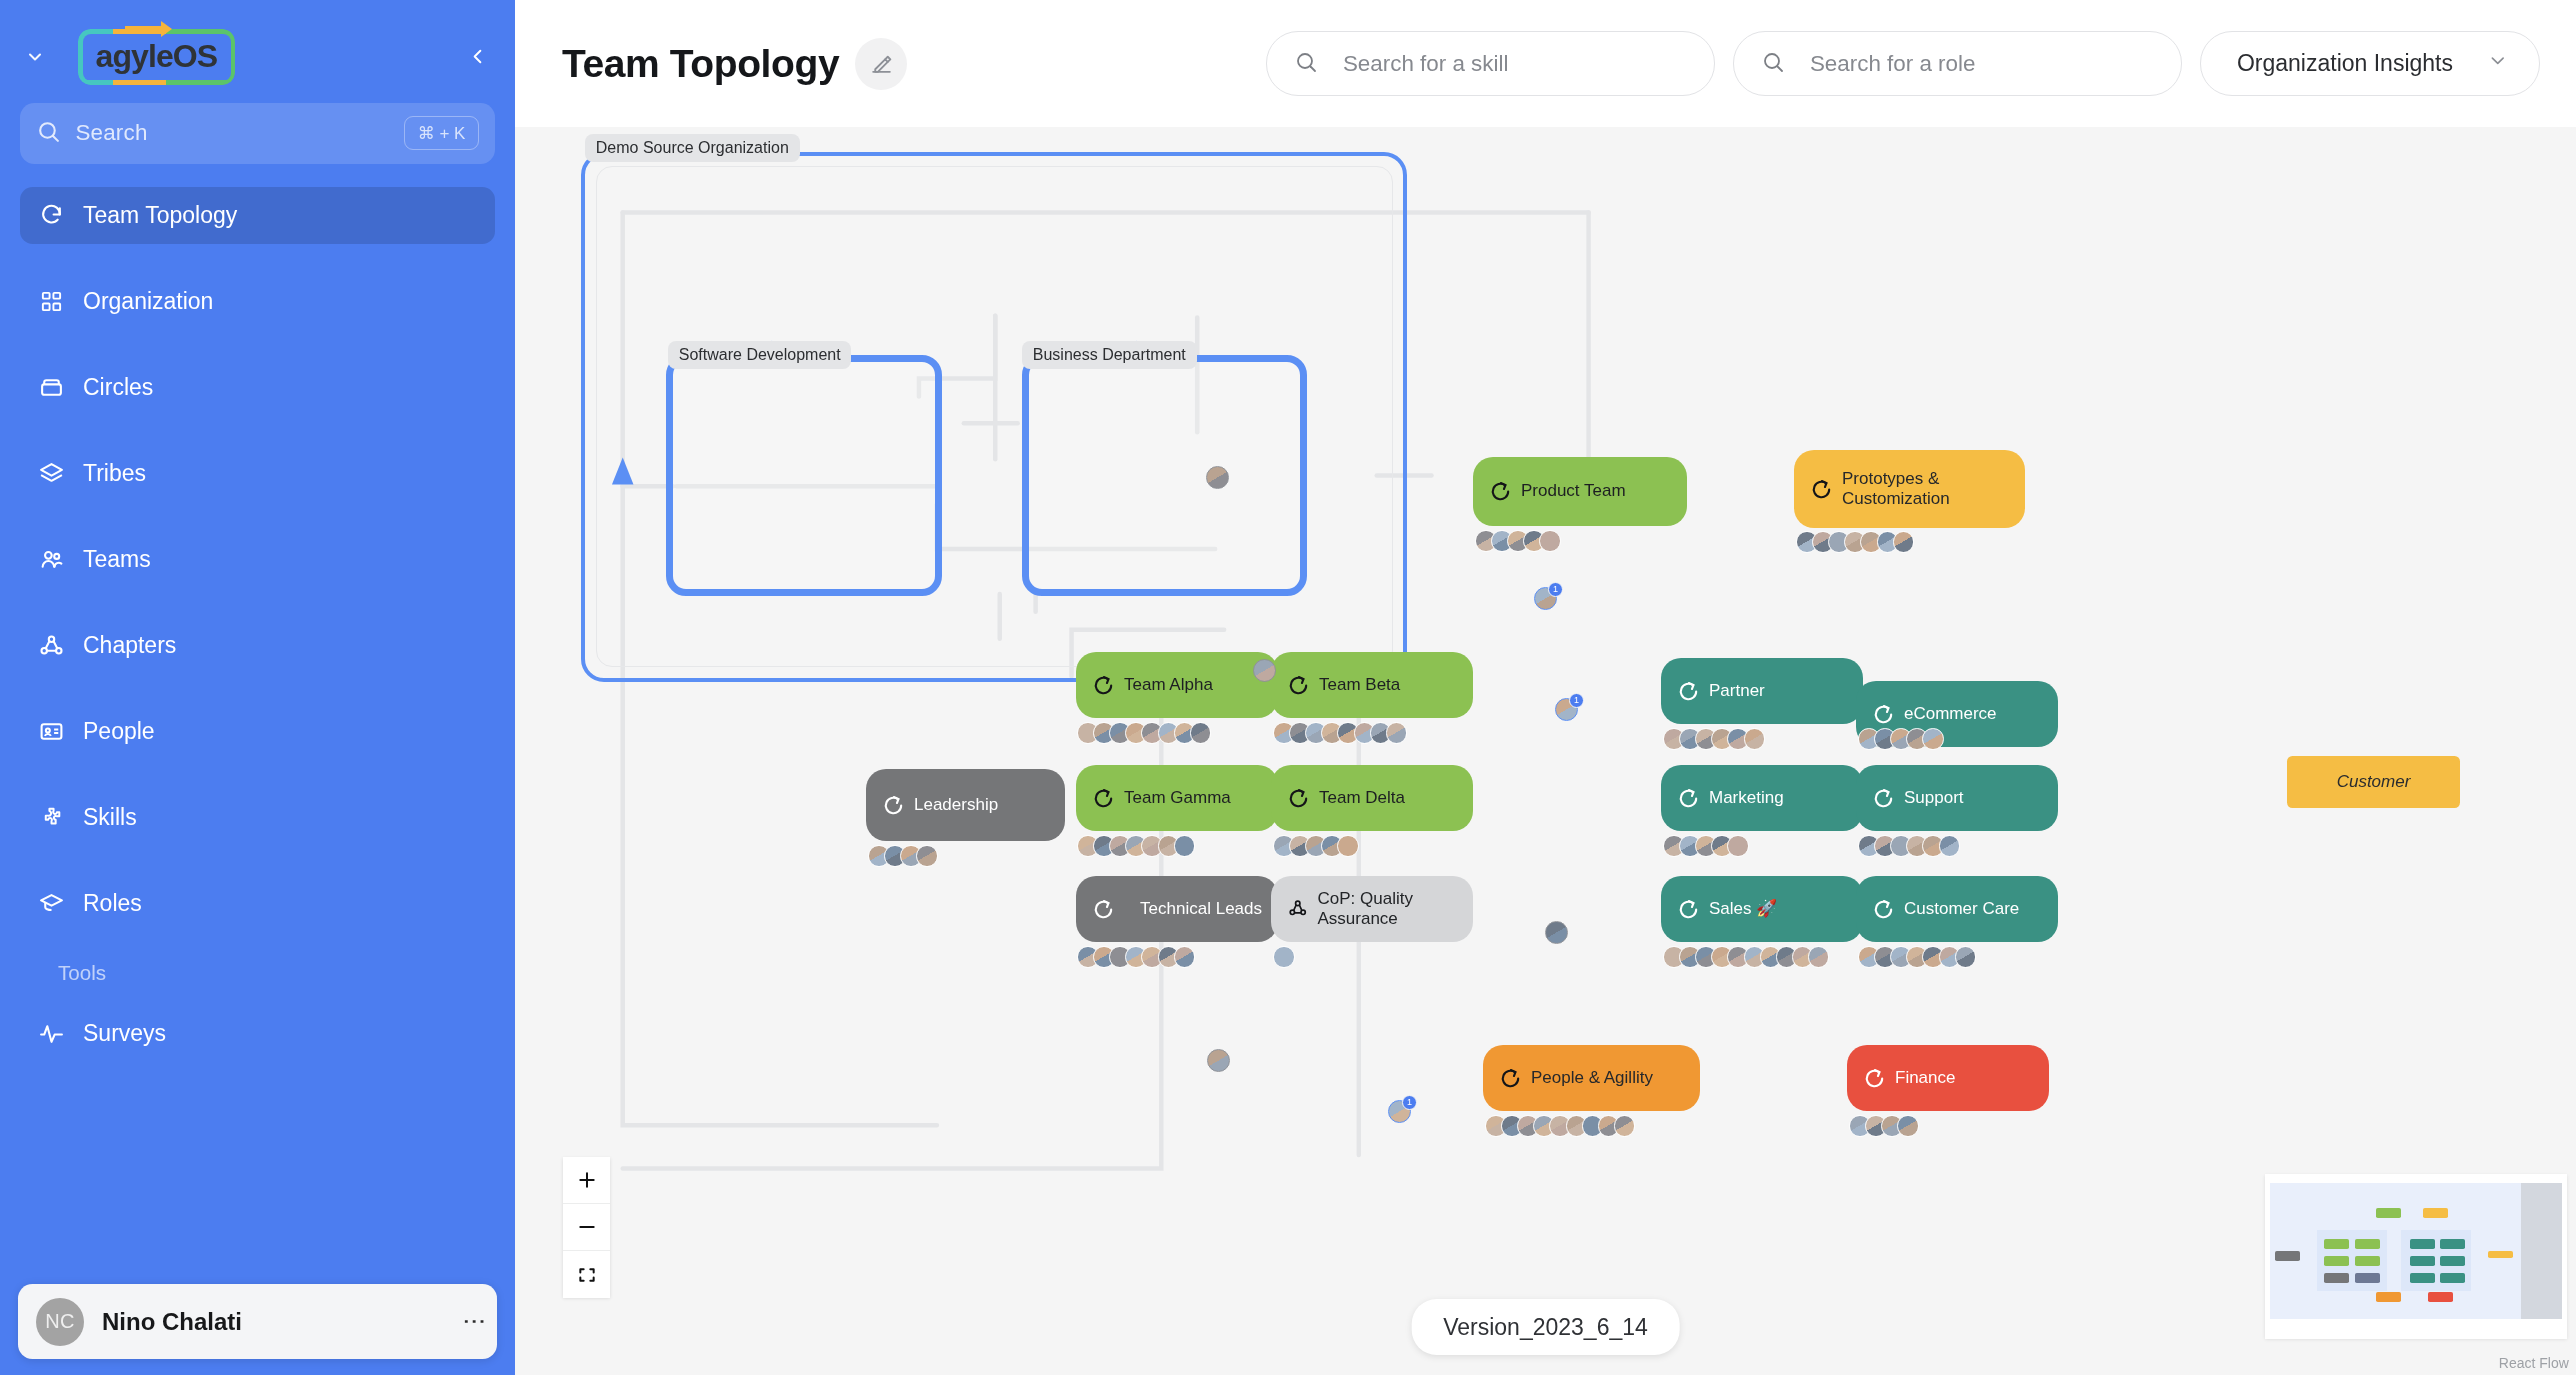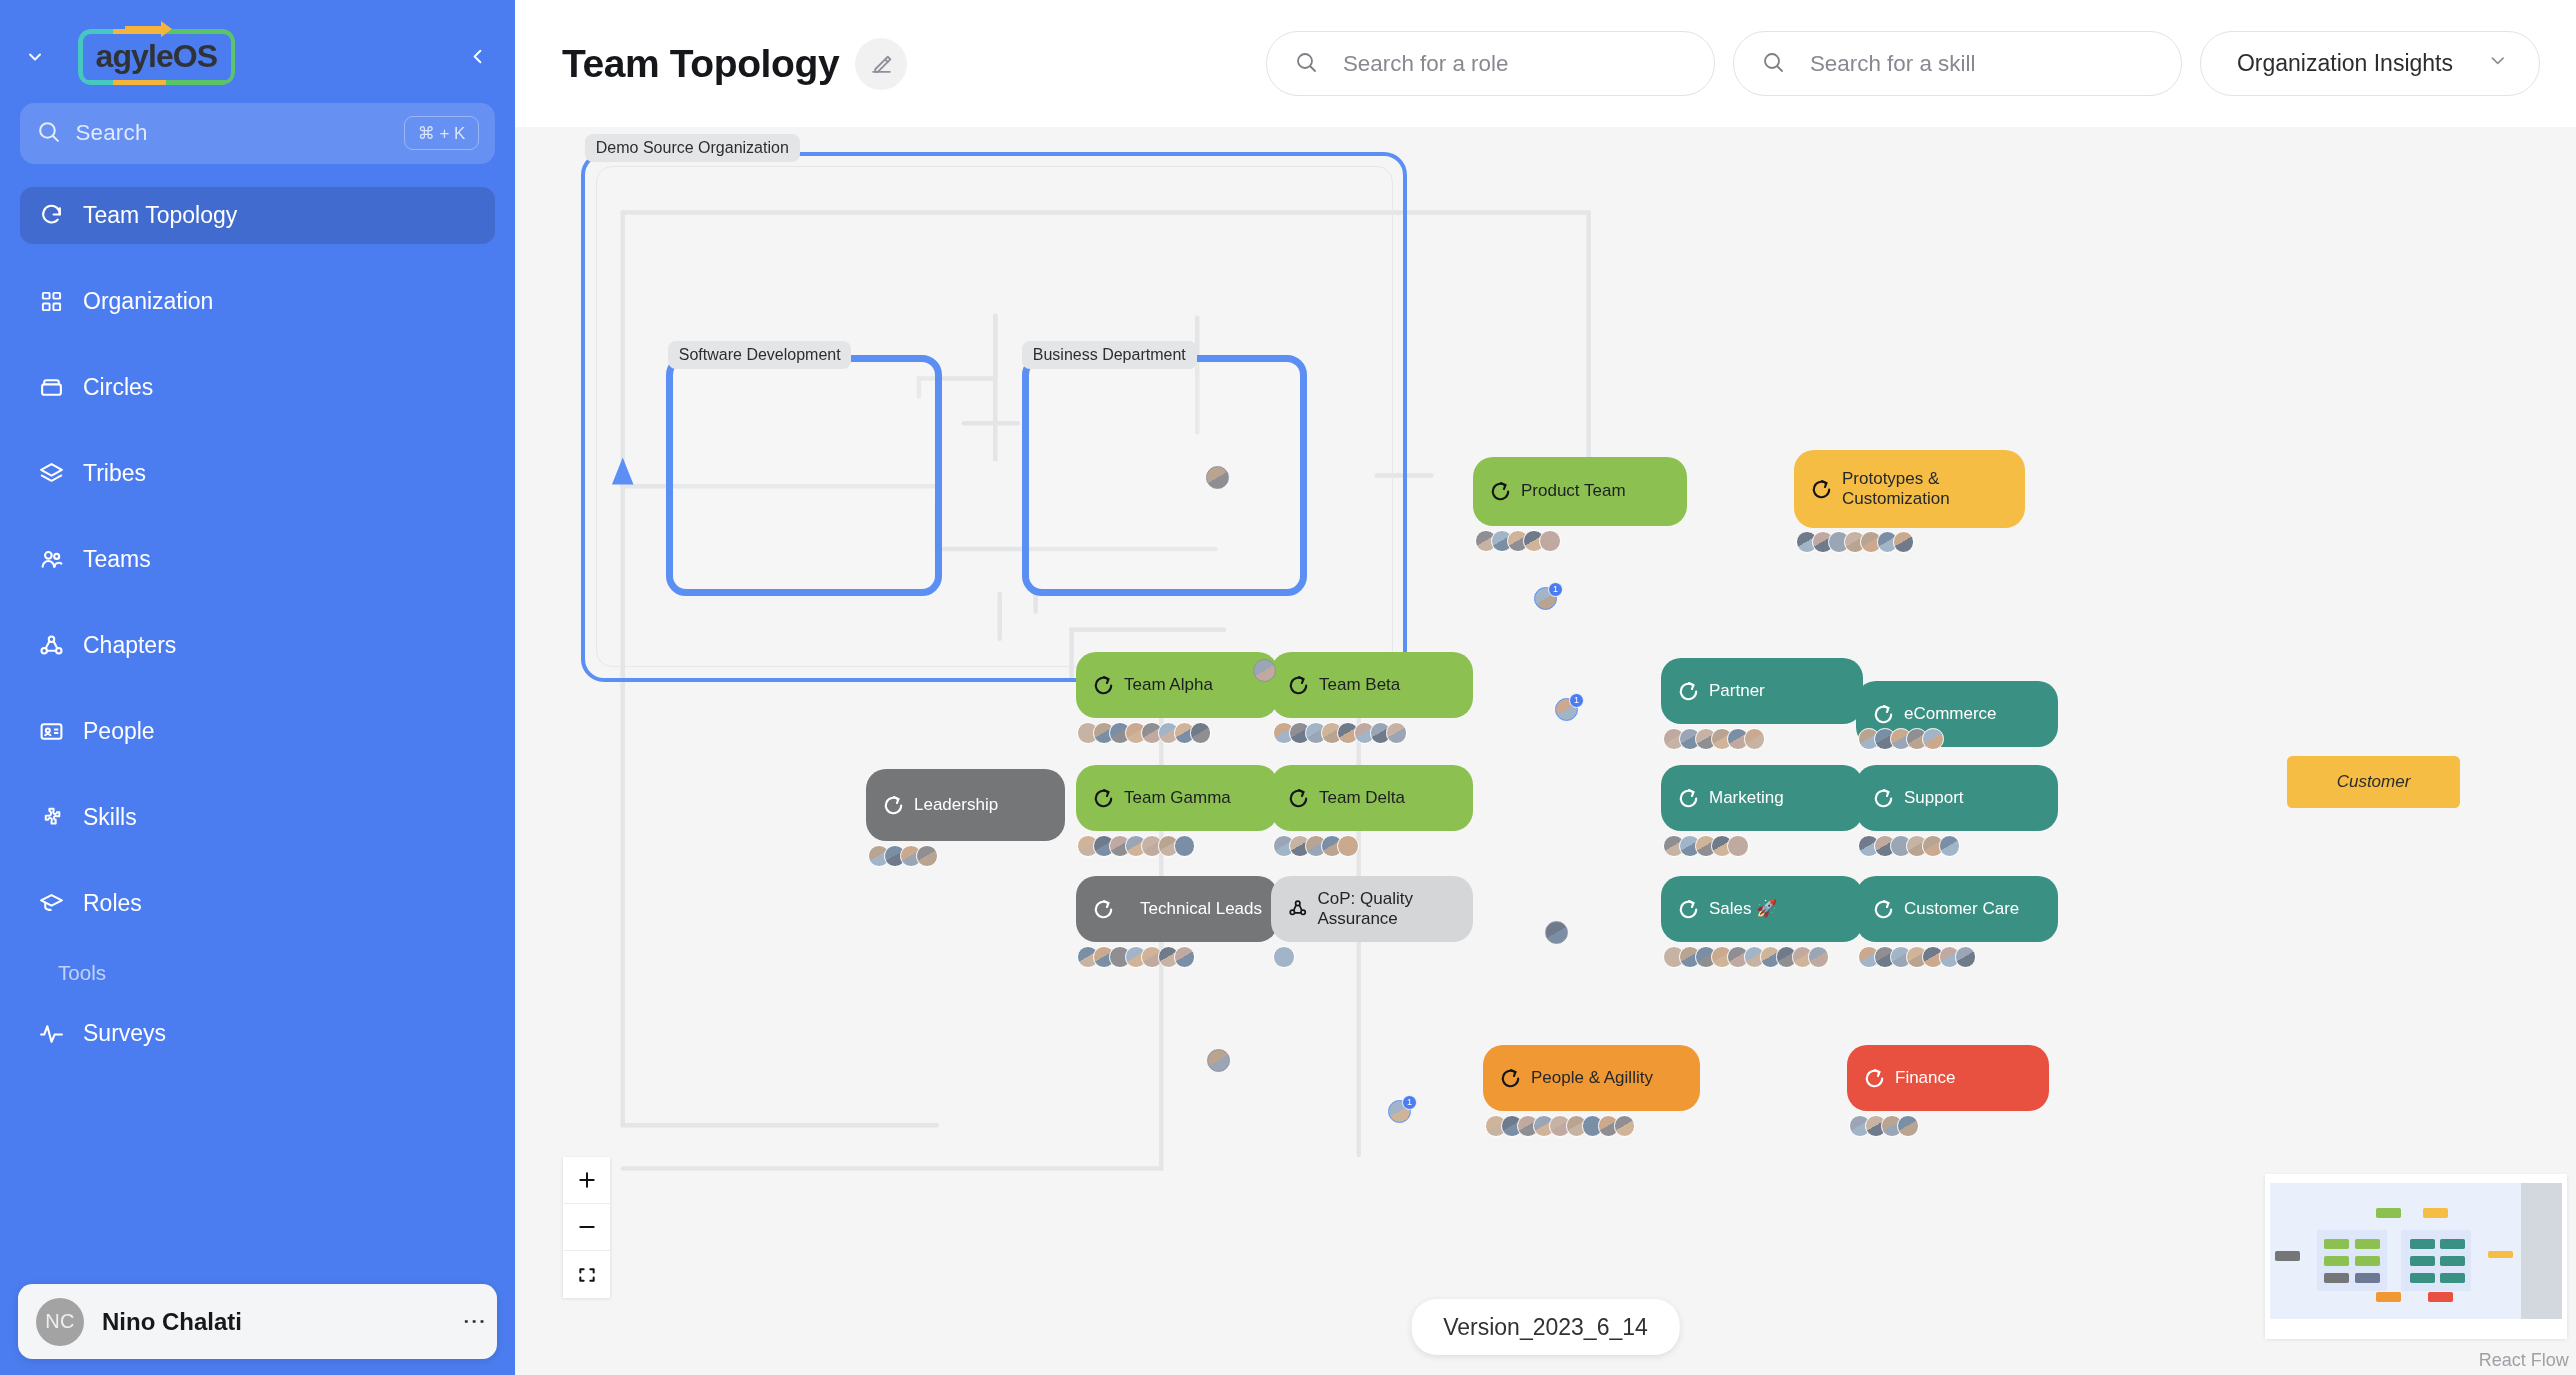--- a/index.html
+++ b/index.html
@@ -174,21 +174,21 @@
   #minimap {
     position:absolute; right: 9px; bottom: 36px; width: 302px; height: 165px;
     background:#fff; box-shadow: 0 0.9px 3.6px rgba(0,0,0,.10); z-index: 9;
   }
   .mm-inner { position:absolute; left: 5.4px; top: 9px; right: 23px; bottom: 20px; background:#e9effb; }
   .mm-pane { position:absolute; right: 5.4px; top: 9px; width: 41px; bottom: 20px; background:#d3d7de; }
   .mm-grp { position:absolute; background:#dde7f9; }
   .mm-n { position:absolute; border-radius: 1.8px; }
 
   #rf-attr {
-    position:absolute; right: 7.2px; bottom: 3.6px; font-size: 18px; color:#9ea1a6; z-index: 9;
+    position:absolute; right: 7.2px; bottom: 3.6px; font-size: 14px; color:#9ea1a6; z-index: 9;
   }
 </style>
 </head>
 <body>
 
 <div id="app">
 
   <aside id="sidebar">
     <div class="sb-top">
       <div class="sb-caret">
@@ -341,30 +341,30 @@
       </div>
 
       <div class="hdr-right">
         <div class="search-pill">
           <span class="mag">
             <svg width="24" height="24" viewBox="0 0 24 24" fill="none" stroke="#7c7f85" stroke-width="1.8" stroke-linecap="round">
                 <circle cx="11" cy="11" r="7"></circle>
                 <line x1="16.5" y1="16.5" x2="21" y2="21"></line>
               </svg>
           </span>
-          <input value="" placeholder="Search for a role" style="">
+          <input value="" placeholder="Search for a skill" style="">
         </div>
         <div class="search-pill">
           <span class="mag">
             <svg width="24" height="24" viewBox="0 0 24 24" fill="none" stroke="#7c7f85" stroke-width="1.8" stroke-linecap="round">
                 <circle cx="11" cy="11" r="7"></circle>
                 <line x1="16.5" y1="16.5" x2="21" y2="21"></line>
               </svg>
           </span>
-          <input value="" placeholder="Search for a skill" style="">
+          <input value="" placeholder="Search for a role" style="">
         </div>
         <div class="insights-pill">
           <span class="insights-label">Organization Insights</span>
           <span class="chev">
             <svg width="21.5" height="21.5" viewBox="0 0 24 24" fill="none" stroke="#8b8e94" stroke-width="1.8" stroke-linecap="round" stroke-linejoin="round">
                 <polyline points="6 9 12 15 18 9"></polyline>
               </svg>
           </span>
         </div>
       </div>

